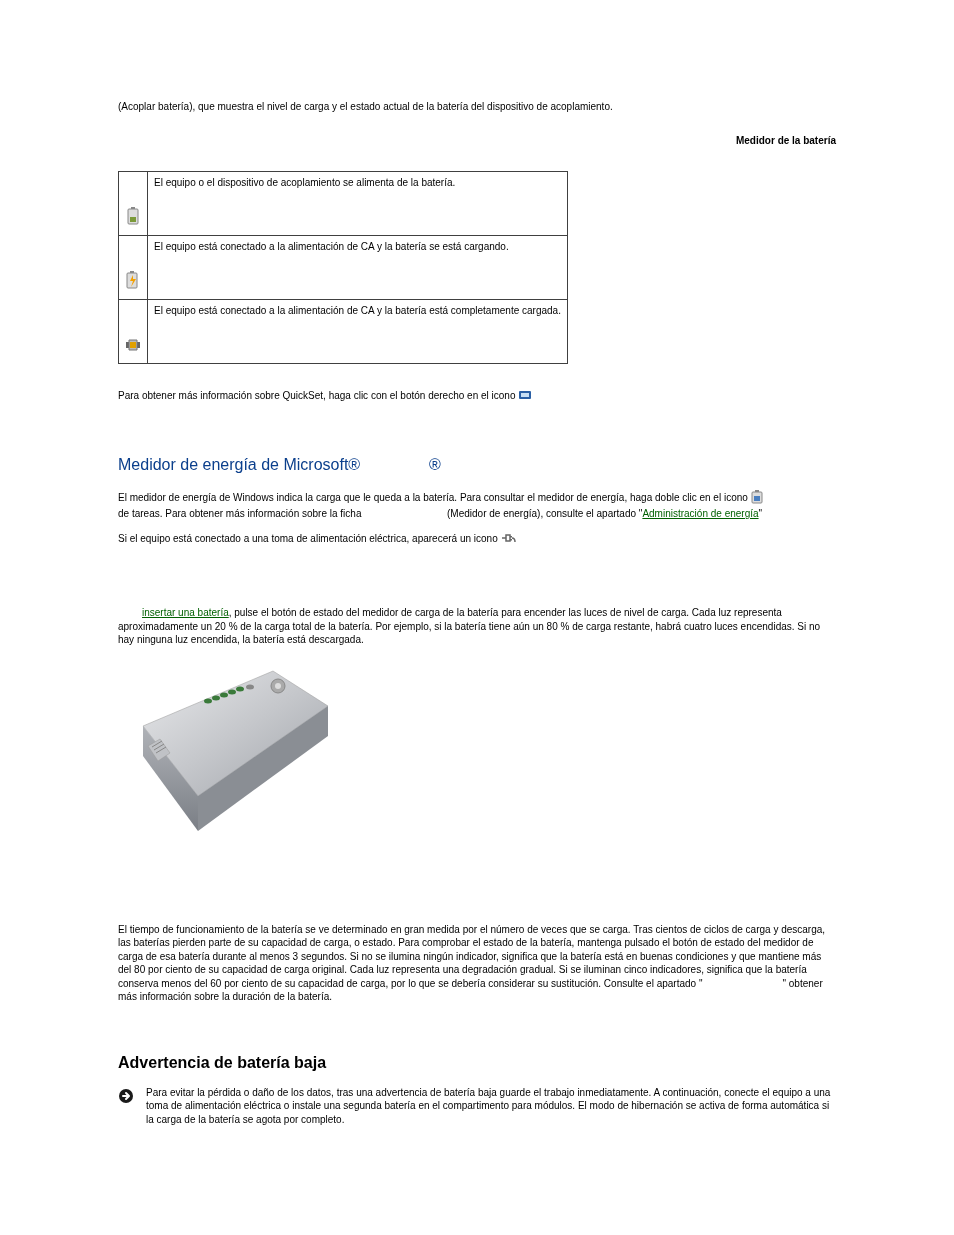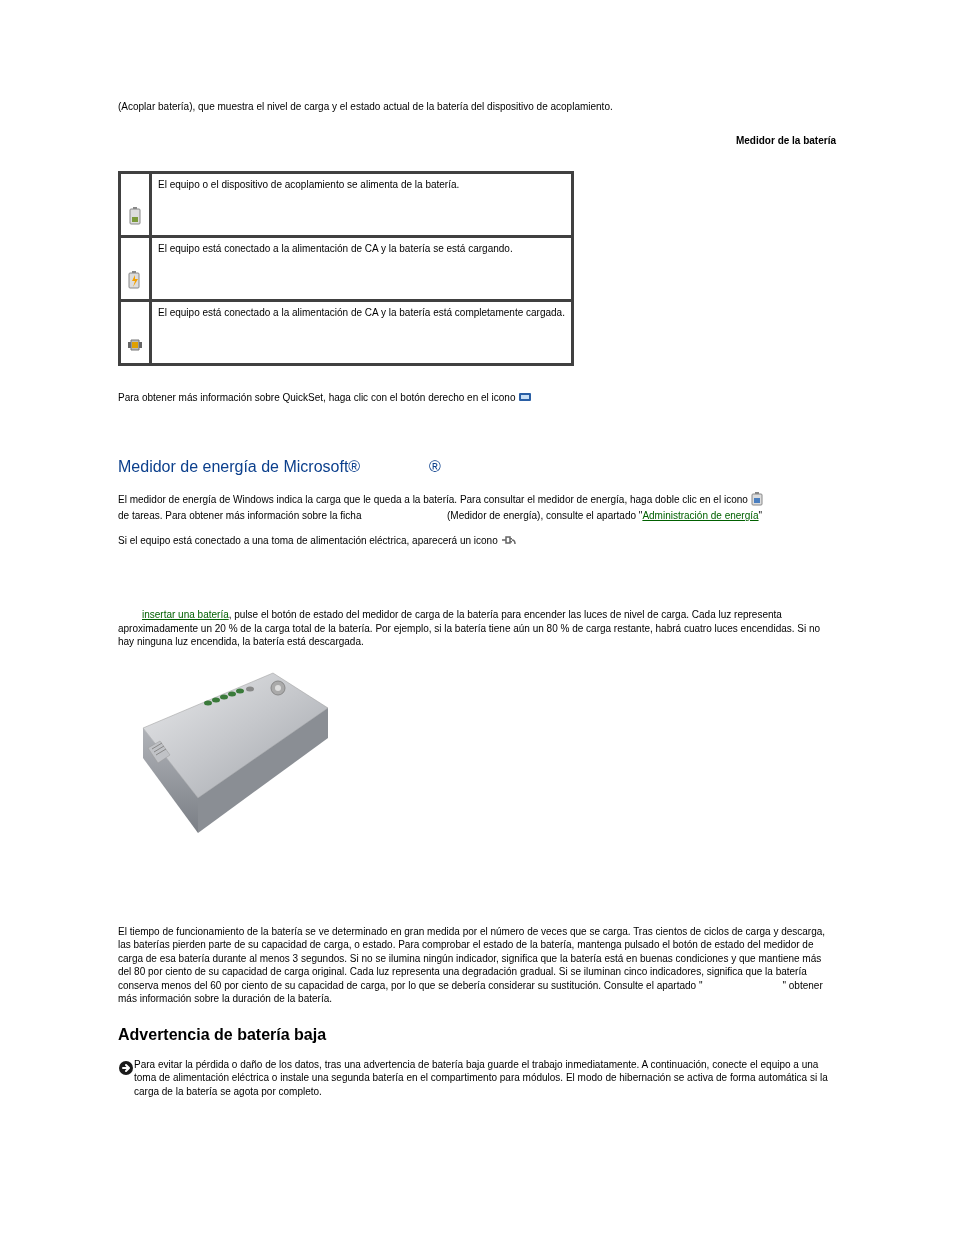--- a/index.html
+++ b/index.html
@@ -20,21 +20,21 @@
     font-weight: bold;
     text-align: right;
     padding-left: 90px;
     margin: 20px 0 24px 0;
   }
   table {
     border-collapse: collapse;
     margin-bottom: 24px;
   }
   table td {
-    border: 3px solid #404040;
+    border: 1px solid #404040;
     padding: 5px 6px;
     vertical-align: top;
     font-size: 10px;
   }
   td.icon-cell {
     width: 26px;
     height: 64px;
     text-align: center;
     vertical-align: bottom;
     padding-bottom: 8px;
@@ -46,31 +46,31 @@
   h2.blue {
     color: #0b3f8c;
     font-size: 16px;
     font-weight: normal;
     margin: 50px 0 16px 0;
   }
   h2.black {
     color: #000;
     font-size: 16px;
     font-weight: bold;
-    margin: 20px 0 14px 0;
+    margin: 50px 0 14px 0;
   }
   a { color: #006000; text-decoration: underline; }
   .para-block { margin-bottom: 10px; }
   .battery-photo {
     margin: 14px 0 60px 0;
   }
   .notice {
     display: flex;
     align-items: flex-start;
-    gap: 0;
+    gap: 12px;
     margin-bottom: 18px;
   }
   .notice-icon { flex: 0 0 auto; margin-top: 2px; }
   .notice-text { font-size: 10px; line-height: 1.35; }
   .gap { height: 48px; }
 </style>
 </head>
 <body>
 
 <div class="content">

